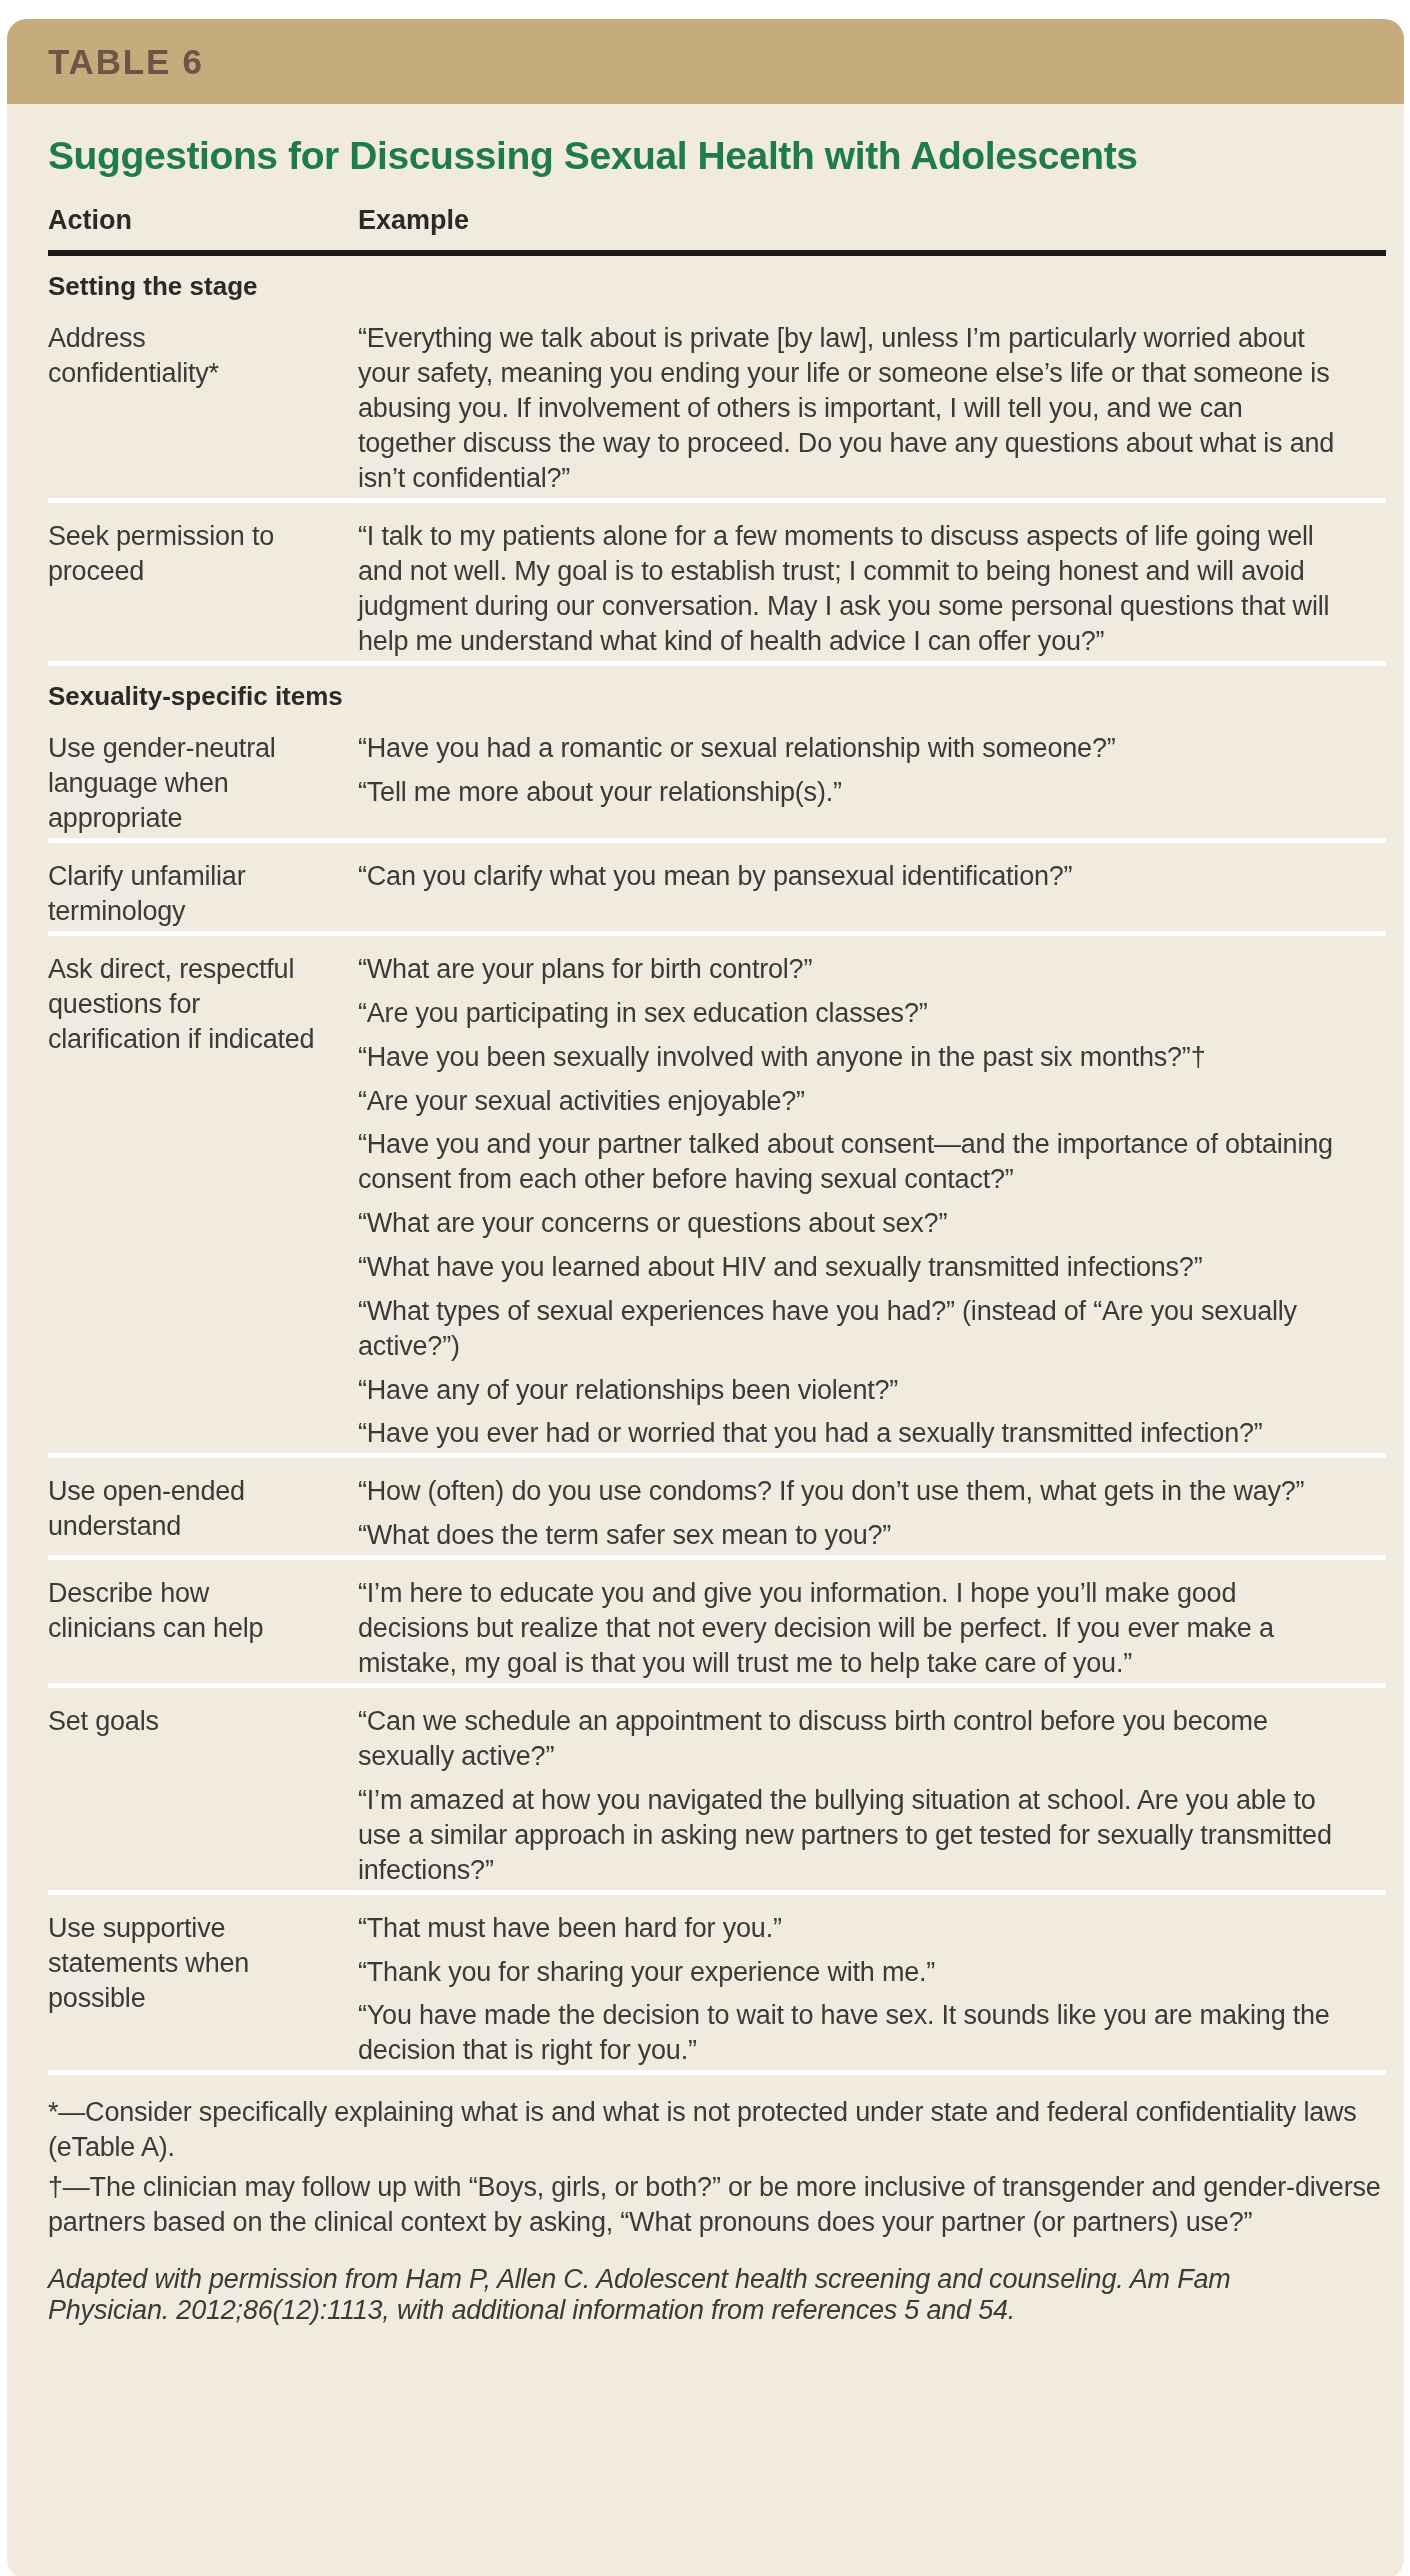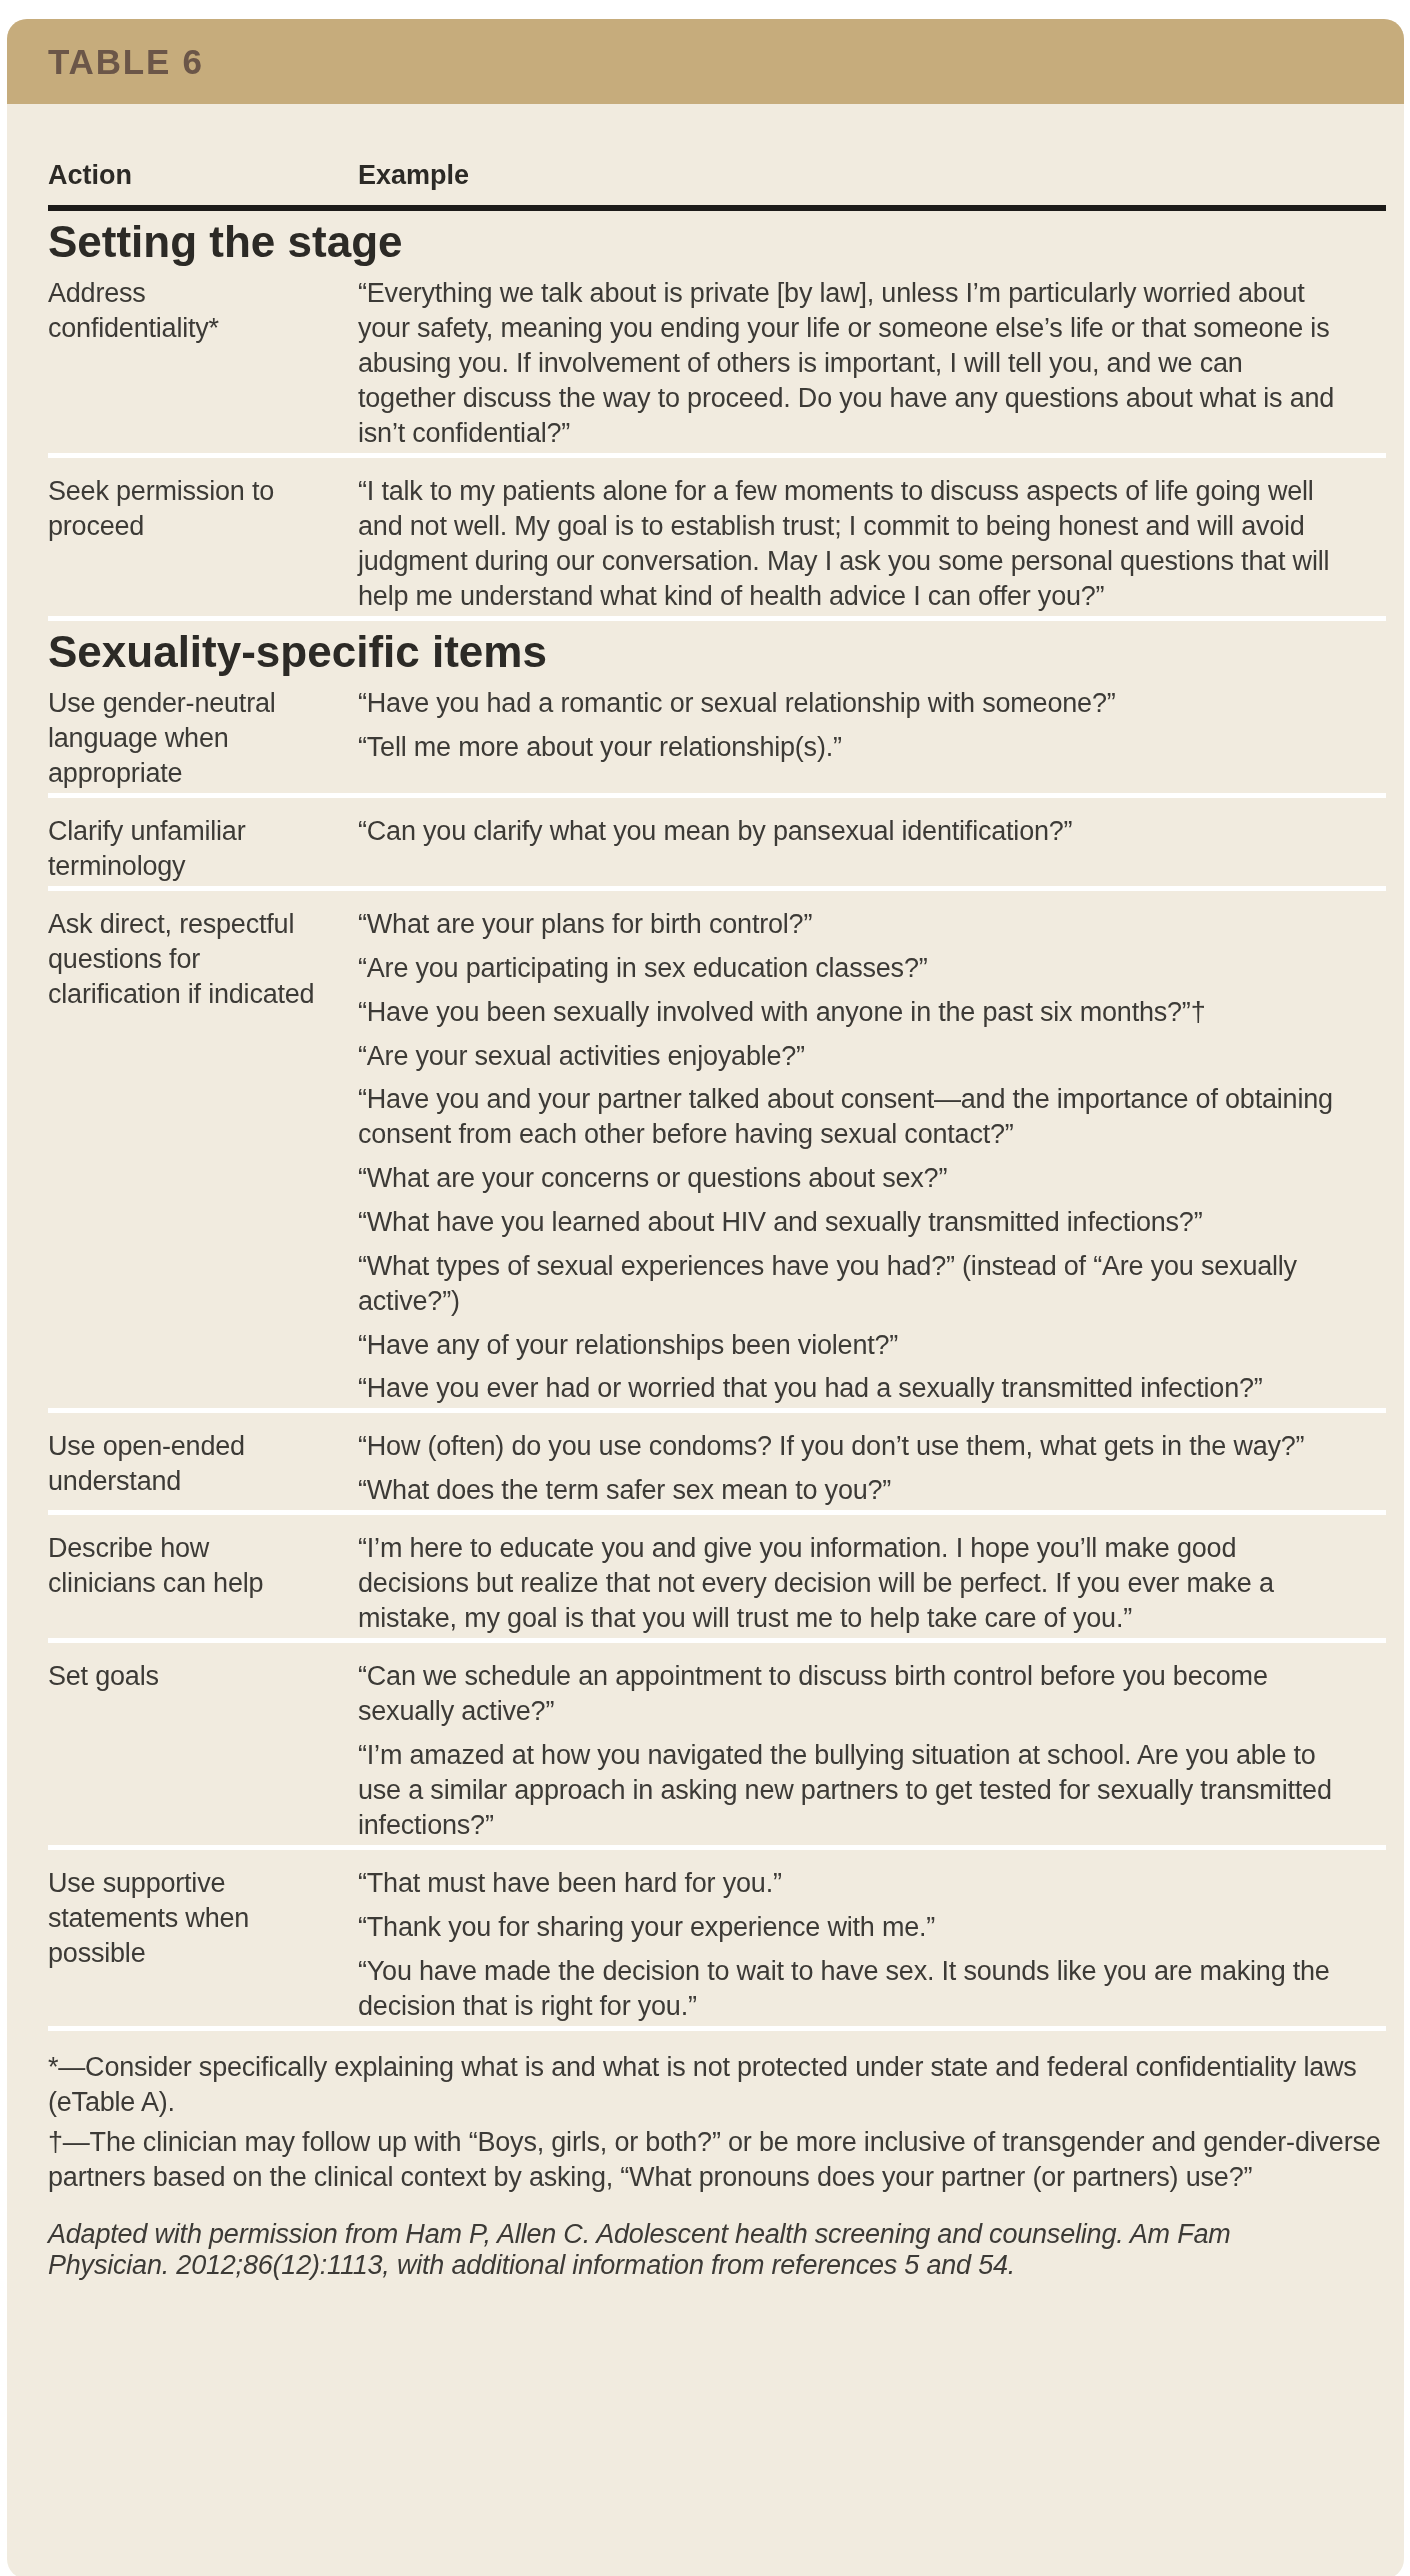--- a/index.html
+++ b/index.html
@@ -12,41 +12,42 @@
   .card{position:absolute;left:7px;top:19px;width:1397px;height:2560px;
     background:var(--card);border-radius:20px;overflow:hidden;}
   .tag-bar{height:85px;background:var(--tan);display:flex;align-items:center;
     padding-left:41px;}
   .tag-bar span{font-size:35px;font-weight:700;letter-spacing:1.8px;color:var(--tanText);}
   .content{padding:30px 17.6px 25px 41px;}
   h1.title{color:var(--green);font-size:39px;font-weight:700;letter-spacing:-0.4px;line-height:1.15;}
   .colhead{display:grid;grid-template-columns:310px 1fr;margin-top:26.4px;
     font-size:27px;font-weight:700;color:#2c2a26;}
   .rule{height:5.3px;background:var(--rule);margin-top:14px;}
-  .sec-h{font-size:44px;font-weight:700;color:#2c2a26;padding-top:12.3px;line-height:37px;}
+  .sec-h{font-size:26px;font-weight:700;color:#2c2a26;padding-top:12.3px;line-height:37px;}
   .row{display:grid;grid-template-columns:310px 1fr;padding:16px 0 2px 0;
     border-bottom:5.3px solid var(--sep);}
   .cell{font-size:27px;line-height:35px;letter-spacing:-0.2px;}
   .action{max-width:269px;}
   .example{padding-right:46px;}
   .example p.q{margin:0 0 8.8px 0;}
   .example p.q:last-child{margin-bottom:0;}
   .footnotes{margin-top:19.4px;}
   .fn{font-size:27px;line-height:35px;letter-spacing:-0.2px;margin-bottom:5.3px;}
   .attribution{font-size:27px;line-height:31px;letter-spacing:-0.2px;
     font-style:italic;margin-top:24px;padding-right:46px;}
 </style>
 </head>
 <body>
 
 <div class="card">
   <div class="tag-bar">
     <span>TABLE 6</span>
   </div>
   <div class="content">
+    <h1 class="title">Suggestions for Discussing Sexual Health with Adolescents</h1>
     <div class="colhead">
       <div>Action</div>
       <div>Example</div>
     </div>
     <div class="rule"></div>
     <div id="sections">
         <section>
     <h2 class="sec-h">Setting the stage</h2>
     <div class="rows">
             <div class="row">

